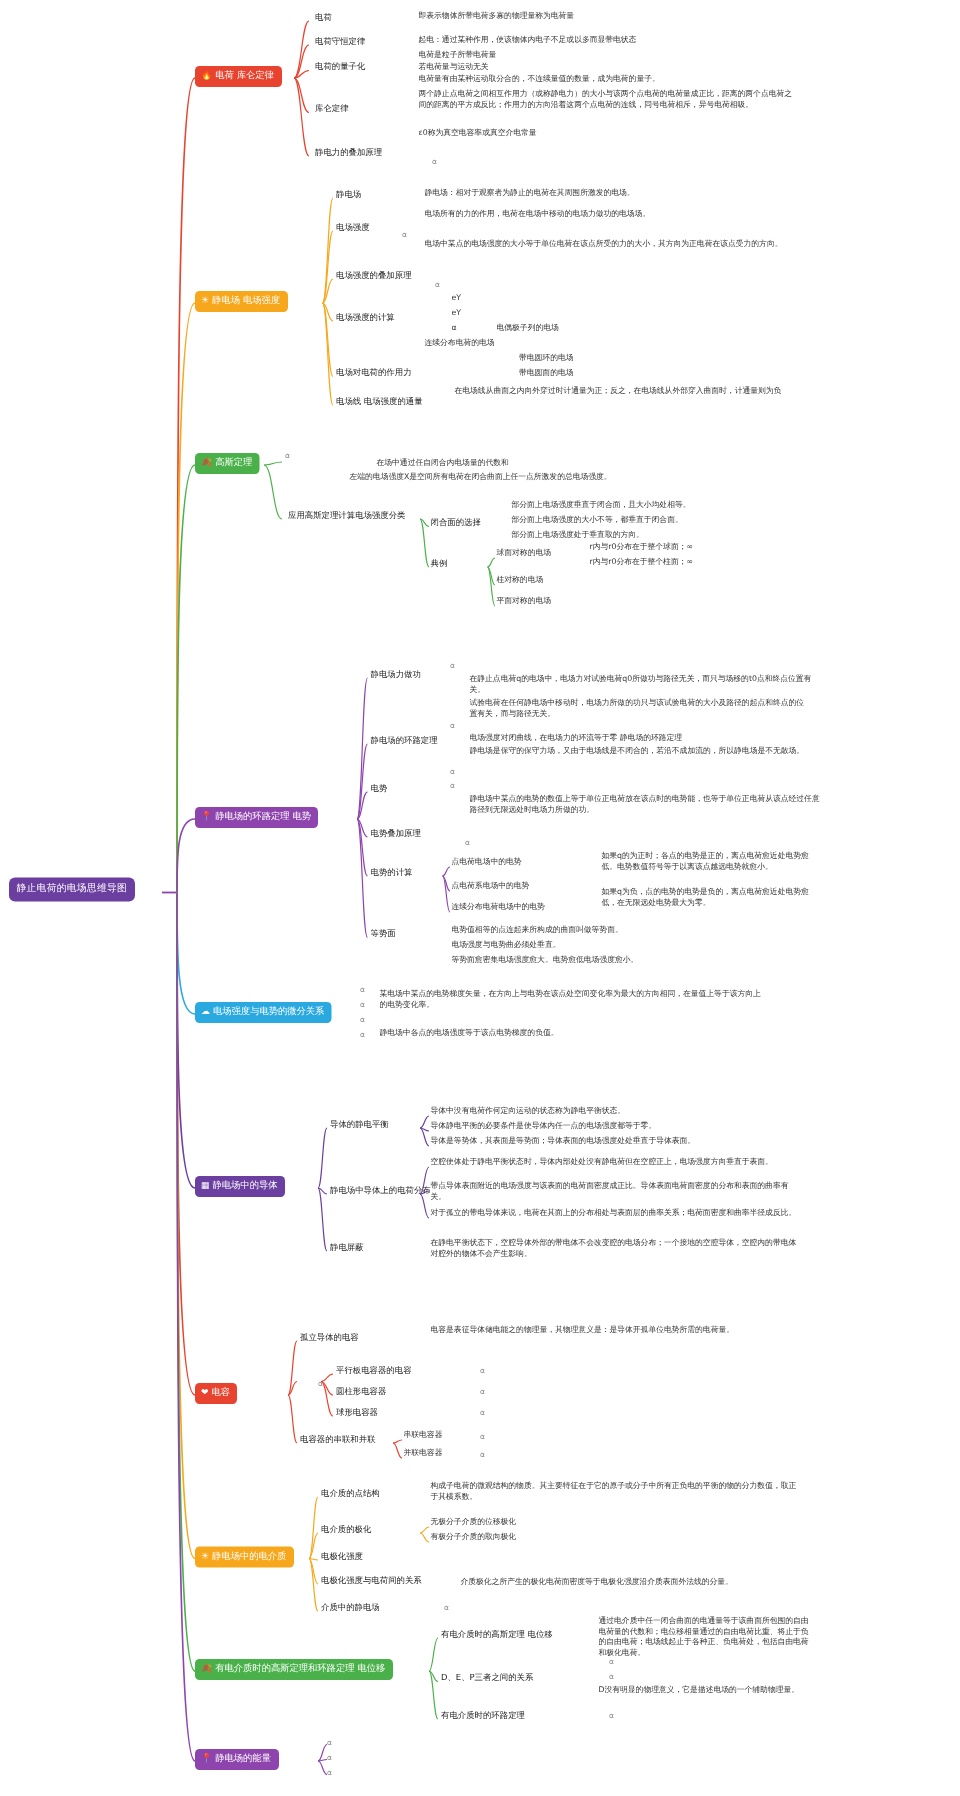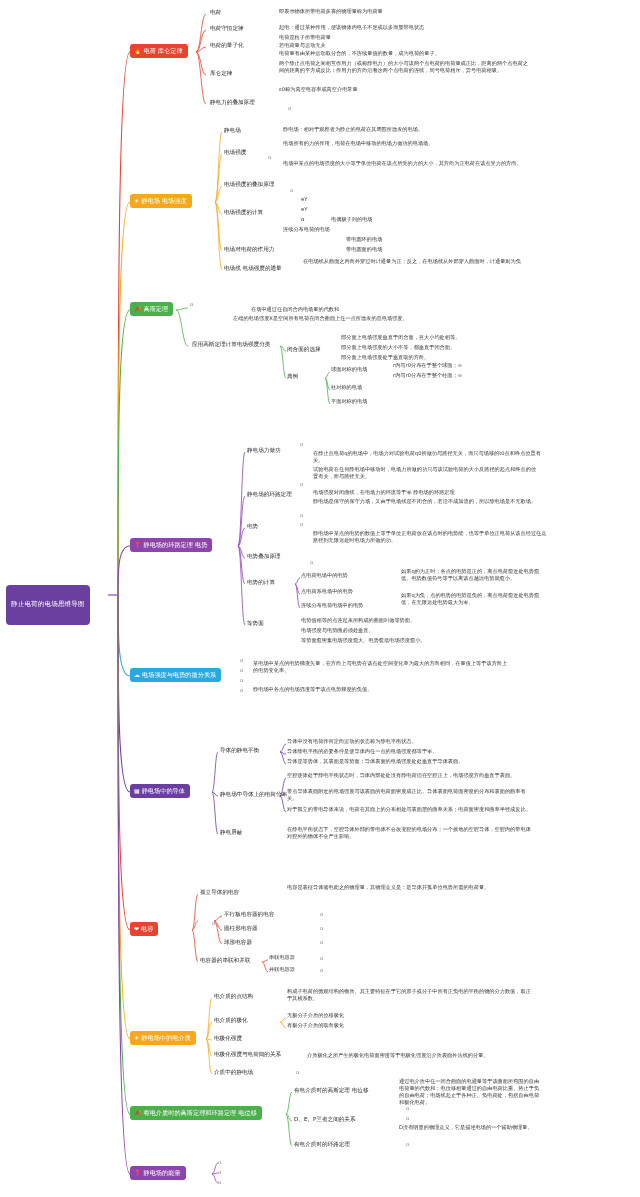--- a/index.html
+++ b/index.html
@@ -2,21 +2,21 @@
 <html><head>
 <meta charset="utf-8">
 <style>
   html,body{margin:0;padding:0;background:#ffffff;}
   body{width:640px;height:1197px;overflow:hidden;font-family:"DejaVu Sans","Liberation Sans",sans-serif;}
   #root{position:relative;width:640px;height:1197px;}
   svg#wires{position:absolute;left:0;top:0;width:640px;height:1197px;pointer-events:none;}
   .node{position:absolute;box-sizing:border-box;white-space:nowrap;}
   .root-node{
     background:#6b3fa0;color:#ffffff;border-radius:4px;
-    font-size:6.5px;line-height:1.2;padding:16px 5px;
+    font-size:6.5px;line-height:1.2;padding:4px 5px;
     letter-spacing:.2px;
   }
   .l1{
     color:#ffffff;border-radius:3px;font-size:6.2px;line-height:1.25;
     padding:3px 5px 3px 4px;display:flex;align-items:center;gap:2px;
   }
   .l1 .ic{font-size:6px;line-height:1;}
   .l2{
     color:#222;font-size:5.6px;line-height:1.3;padding:1px 2px;
     background:transparent;

